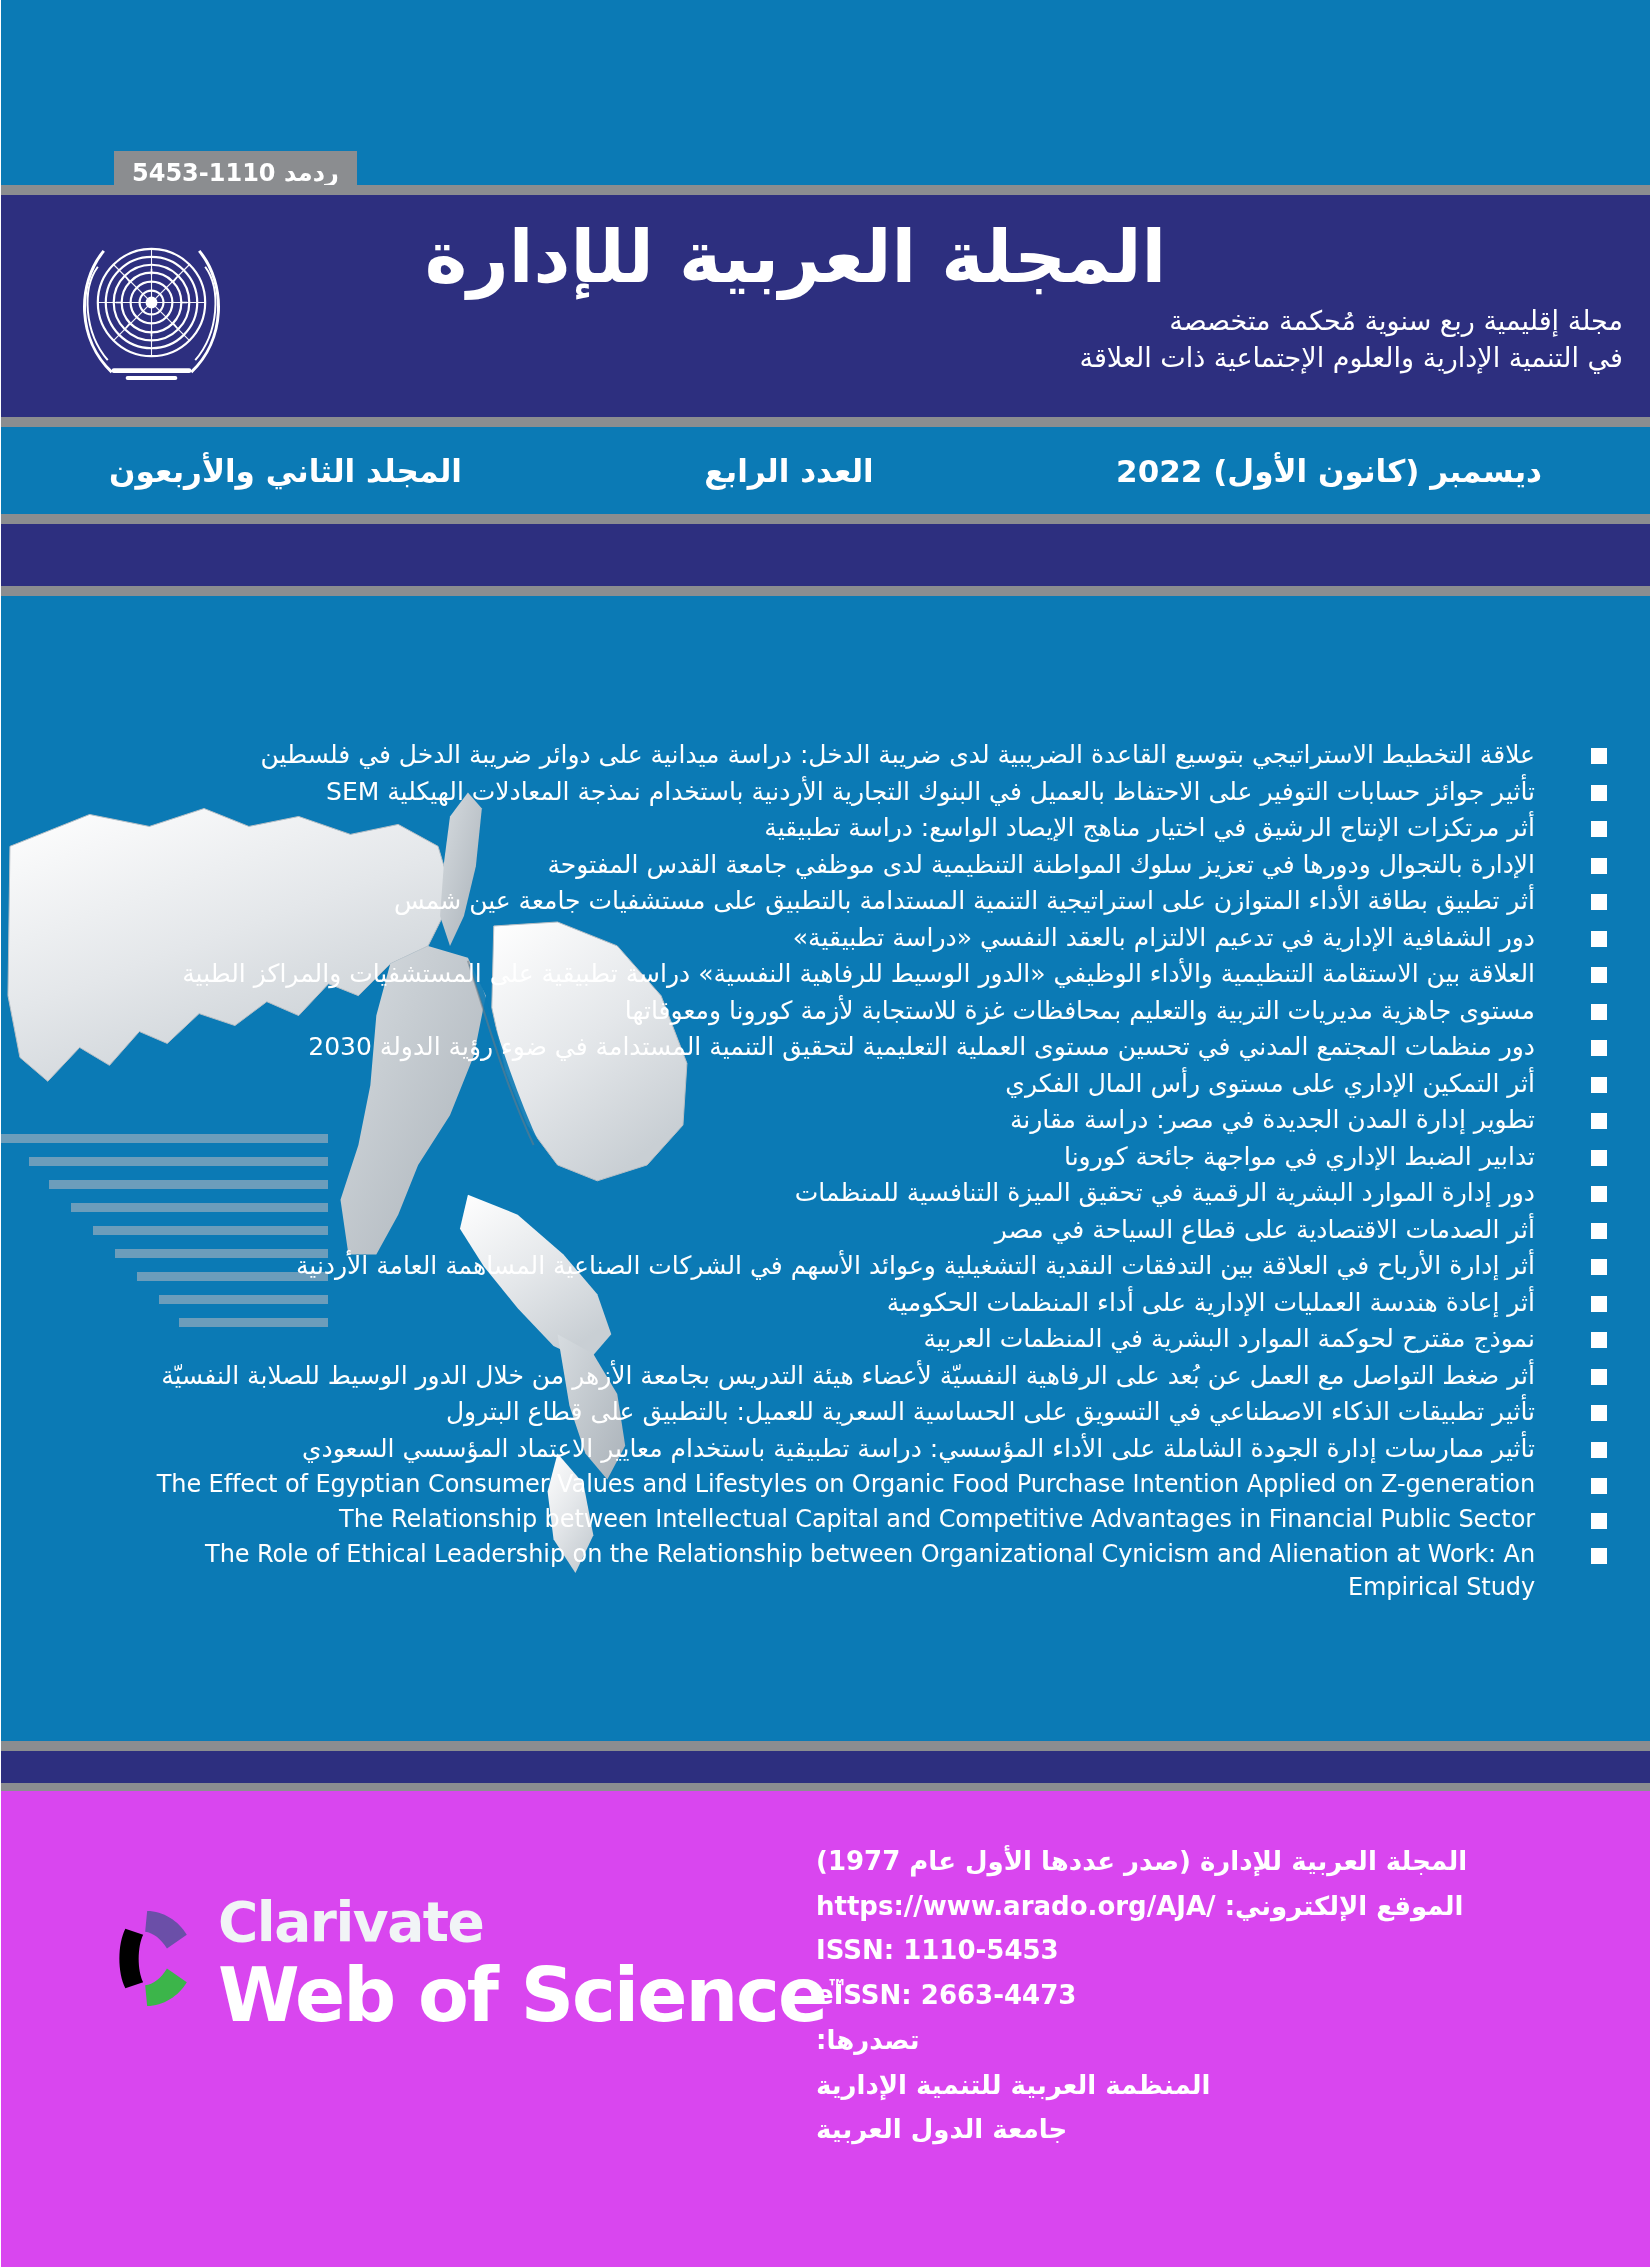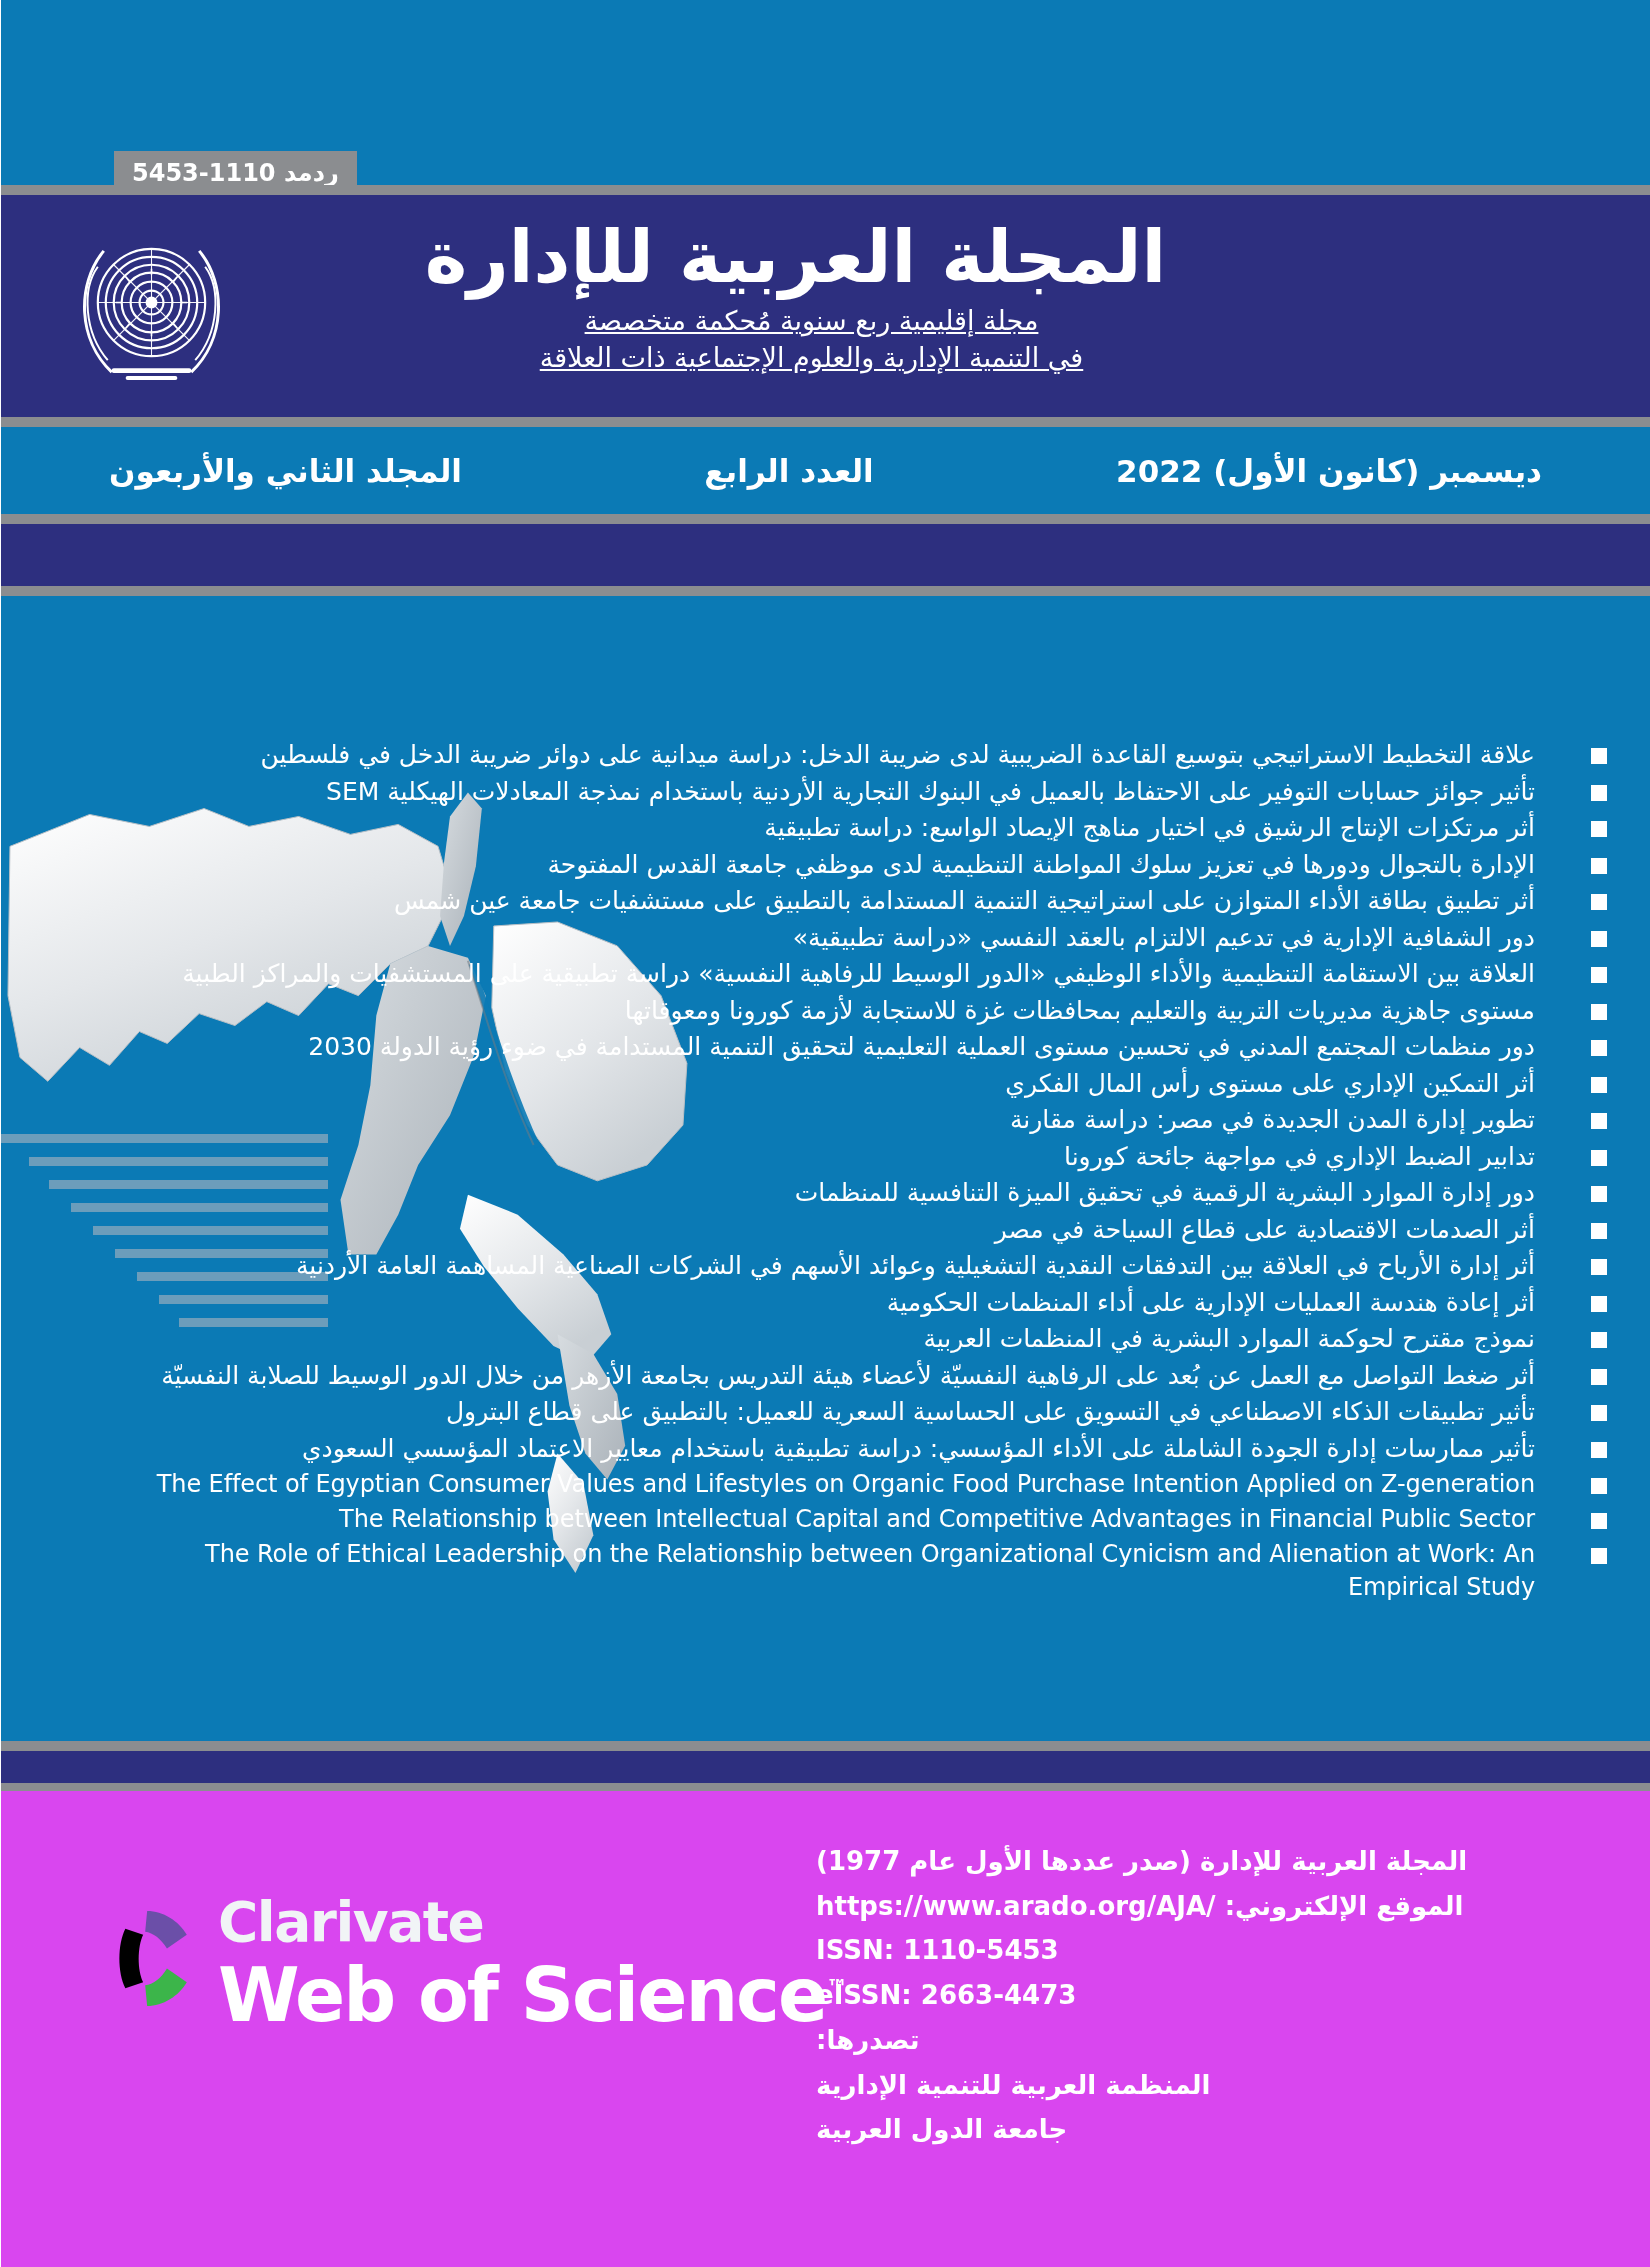--- a/index.html
+++ b/index.html
@@ -82,23 +82,22 @@
     text-align: center;
     padding-right: 60px;
   }
 
   .journal-sub1,
   .journal-sub2 {
     font-family: "DejaVu Sans", sans-serif;
     font-size: 27px;
     font-weight: normal;
     color: #ffffff;
-    text-align: center;
+    text-align: right;
     padding-right: 28px;
-    text-decoration: underline;
   }
   .journal-sub1 { margin-top: 12px; }
   .journal-sub2 { margin-top: 6px; }
 
   
   .emblem {
     position: absolute;
     left: 68px;   
     top: 28px;
     width: 167px;

